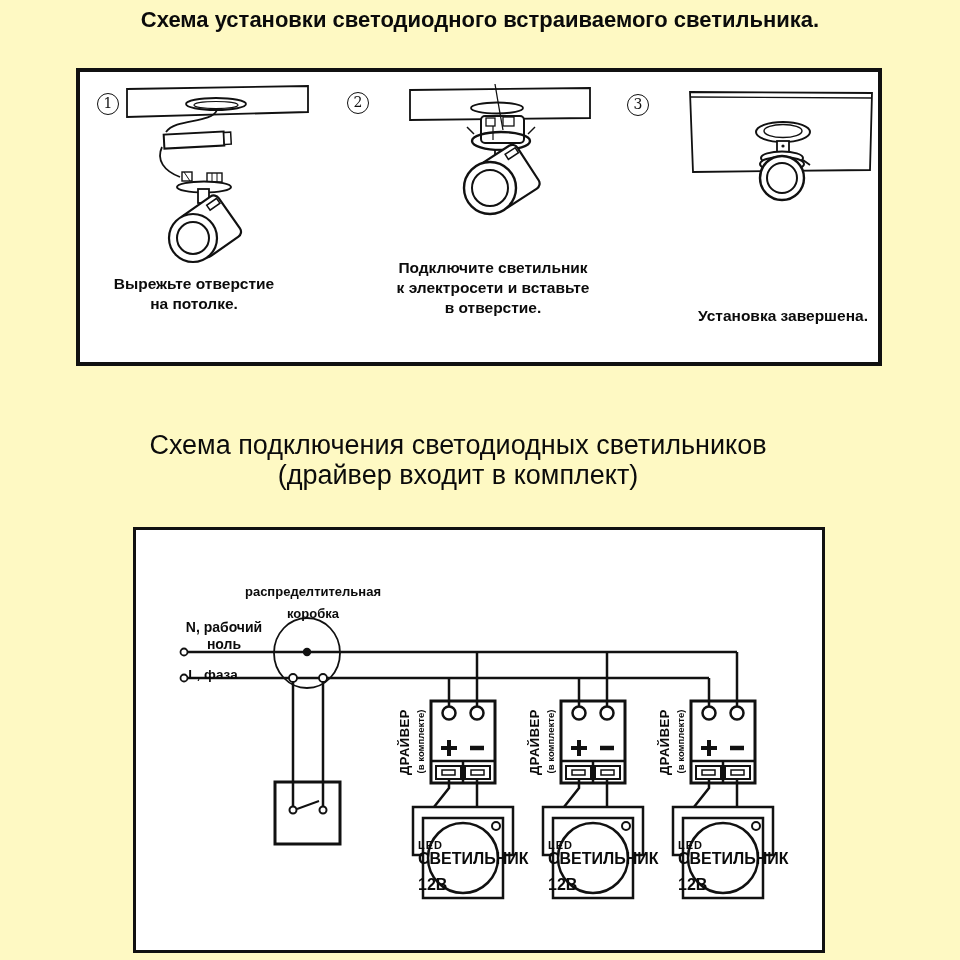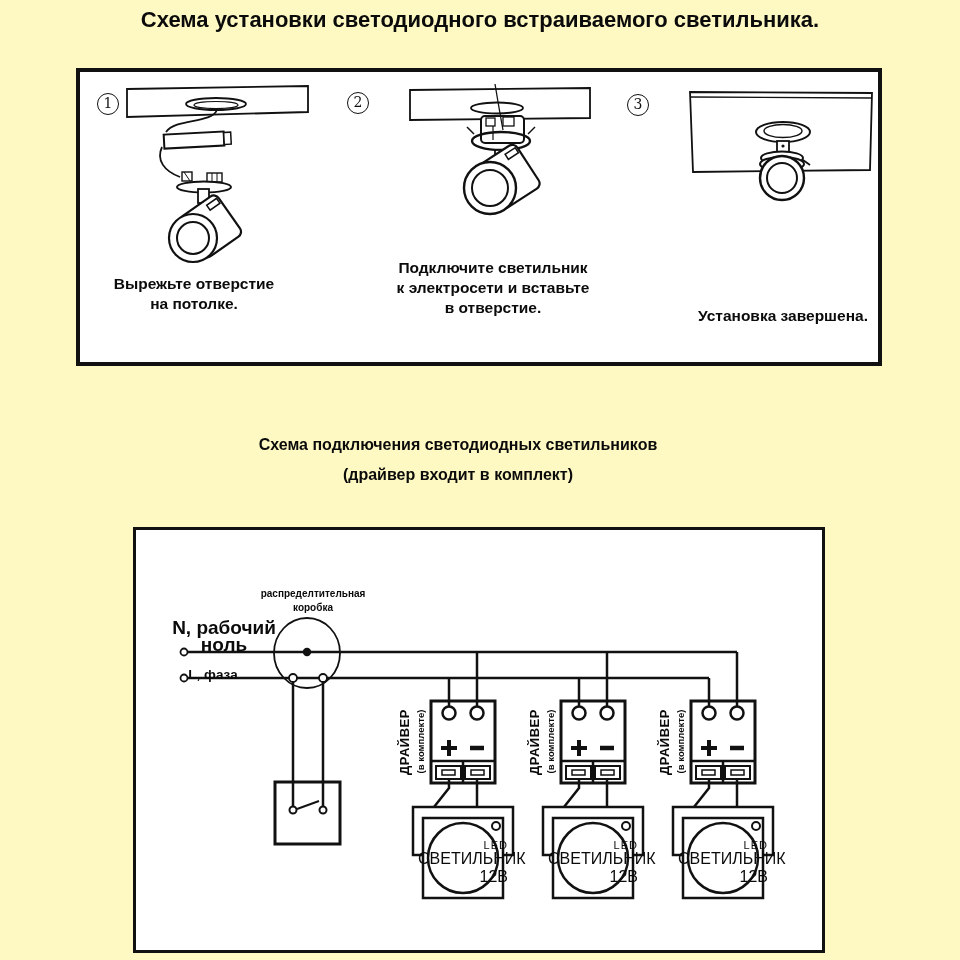--- a/index.html
+++ b/index.html
@@ -1,42 +1,42 @@
 <!DOCTYPE html>
 <html><head>
 <meta charset="utf-8">
 <style>
   html,body{margin:0;padding:0;background:#ffffff;}
   .canvas{position:relative;width:960px;height:960px;background:#fef9c3;overflow:hidden;
           font-family:"Liberation Sans", sans-serif;color:#0b0b0b;}
   .abs{position:absolute;}
   .title-main{left:0;top:7px;width:960px;text-align:center;font-size:22px;font-weight:bold;}
-  .title-section{left:0;top:430px;width:916px;text-align:center;font-size:16px;font-weight:bold;
+  .title-section{left:0;top:430px;width:916px;text-align:center;font-size:27px;font-weight:normal;
                  line-height:30px;white-space:pre-line;}
   .fig{position:absolute;background:#fff;}
   .fig1{left:76px;top:68px;width:806px;height:298px;}
   .fig2{left:133px;top:527px;width:692px;height:426px;}
   .fig svg{position:absolute;left:0;top:0;}
   .stepnum{position:absolute;width:22px;height:22px;box-sizing:border-box;border:1.8px solid #111;
            border-radius:50%;text-align:center;line-height:18.5px;font-family:"DejaVu Serif", serif;
            font-size:14px;color:#111;background:#fff;}
   .caption{position:absolute;text-align:center;font-size:15.5px;font-weight:bold;line-height:20px;
            white-space:pre-line;color:#0b0b0b;}
   .lbl{position:absolute;text-align:center;font-weight:bold;white-space:pre-line;color:#0b0b0b;}
-  .lbl-junction{left:100px;top:60px;width:160px;font-size:10px;line-height:14px;}
-  .lbl-neutral{left:31px;top:92px;width:120px;font-size:19px;line-height:17px;}
+  .lbl-junction{left:100px;top:54px;width:160px;font-size:13px;line-height:22px;}
+  .lbl-neutral{left:31px;top:92px;width:120px;font-size:14px;line-height:17px;}
   .lbl-phase{left:30px;top:140px;width:100px;font-size:13.5px;line-height:16px;}
   .lbl-switch{left:94px;top:324px;width:160px;font-size:12.5px;line-height:15px;}
   .vlabel{position:absolute;width:86px;text-align:center;font-weight:bold;transform:rotate(-90deg);}
   .drv-main{font-size:13px;line-height:18px;letter-spacing:0.5px;}
   .drv-sub{font-size:9.5px;line-height:13px;}
-  .ledtext{position:absolute;width:90px;text-align:right;font-weight:normal;}
+  .ledtext{position:absolute;width:90px;text-align:left;font-weight:bold;}
   .led-l1{font-size:11px;line-height:14px;letter-spacing:1px;}
   .led-l2{font-size:16px;line-height:14px;}
-  .led-l3{font-size:16px;line-height:21px;}
+  .led-l3{font-size:16px;line-height:21px;margin-top:8px;}
 </style>
 </head>
 <body>
 
 <div class="canvas">
 
   <div class="abs title-main">Схема установки светодиодного встраиваемого светильника.</div>
 
   <div class="fig fig1">
     <svg width="806" height="298" viewBox="0 0 806 298">

